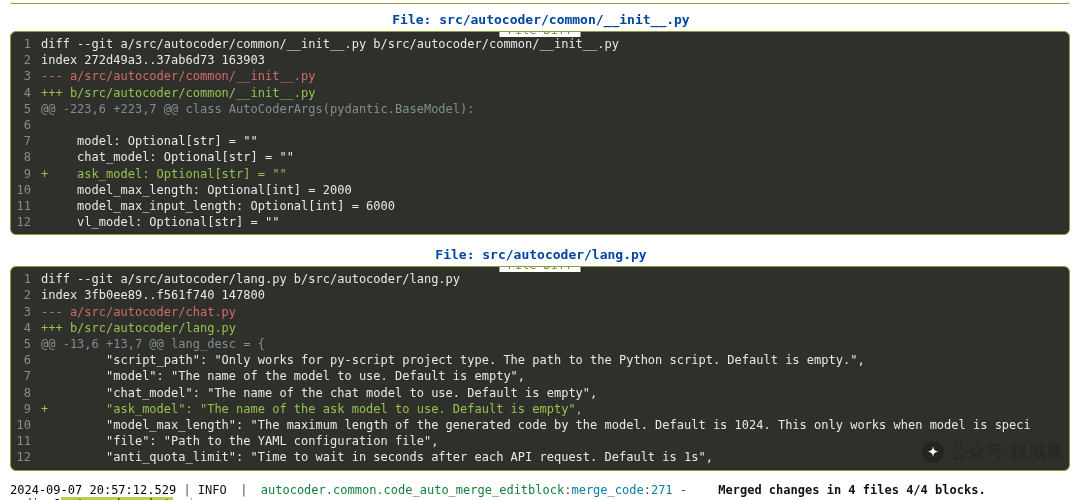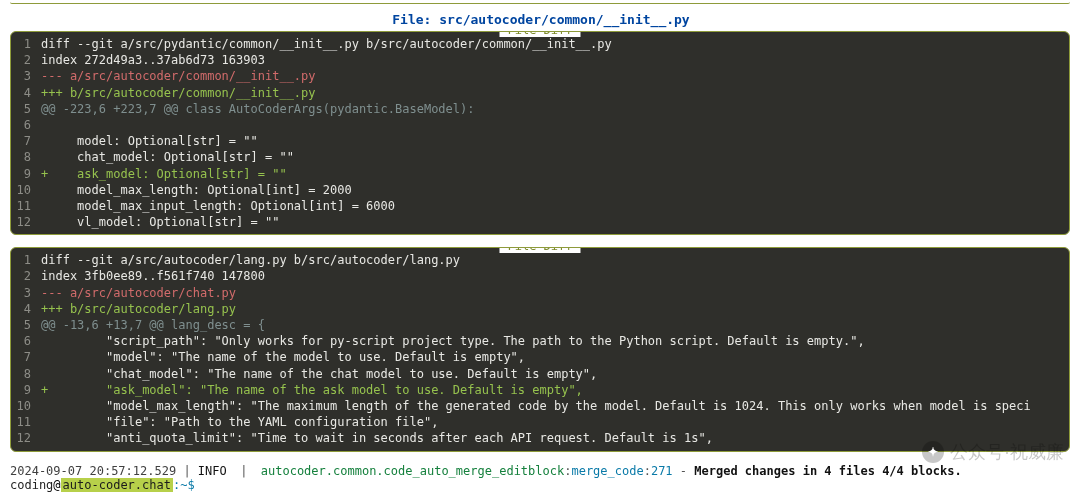--- a/index.html
+++ b/index.html
@@ -57,27 +57,27 @@
   .code { flex: 1; overflow: hidden; text-overflow: clip; }
   .normal { color: #e8e8e4; }
   .del { color: #d16b6b; }
   .add { color: #96c24e; }
   .hunk { color: #7f8f8f; }
   .status-line {
     font-size: 12px;
     white-space: pre;
     margin-top: 2px;
   }
-  .ts { color: #404040; margin-top: 39px; }
+  .ts { color: #000000; margin-top: 39px; }
   .pipe { color: #555; }
   .level { color: #111; font-weight: normal; }
   .module { color: #15803d; }
   .func { color: #0a7aa8; }
   .lnno { color: #0a7aa8; margin-top: 32px; }
-  .msg { color: #111; font-weight: 600; }
+  .msg { color: #111; font-weight: 600; margin-left: 24px; }
   .prompt-line { font-size: 12px; white-space: pre; }
   .user { color: #222; }
   .host { background: #b7d04a; color: #1b1b1b; padding: 0 2px; }
   .path { color: #0a7aa8; }
   .watermark {
     position: absolute;
     right: 16px;
     bottom: 36px;
     color: rgba(0,0,0,0.22);
     font-family: sans-serif;
@@ -97,33 +97,34 @@
 </style>
 </head>
 <body>
 
 <div class="topline"></div>
 
 <div id="files-root">
     <div class="file-header">File: src/autocoder/common/__init__.py</div>
     <div class="diff-box">
       <div class="diff-label">File Diff</div>
-      <div class="line"><span class="ln">1</span><span class="code normal">diff --git a/src/pydantic/common/__init__.py b/src/autocoder/common/__init__.py</span></div>
+      <div class="line"><span class="ln">1</span><span class="code normal">diff --git a/src/autocoder/common/__init__.py b/src/autocoder/common/__init__.py</span></div>
       <div class="line"><span class="ln">2</span><span class="code normal">index 272d49a3..37ab6d73 163903</span></div>
       <div class="line"><span class="ln">3</span><span class="code del">--- a/src/autocoder/common/__init__.py</span></div>
       <div class="line"><span class="ln">4</span><span class="code add">+++ b/src/autocoder/common/__init__.py</span></div>
       <div class="line"><span class="ln">5</span><span class="code hunk">@@ -223,6 +223,7 @@ class AutoCoderArgs(pydantic.BaseModel):</span></div>
       <div class="line"><span class="ln">6</span><span class="code normal"></span></div>
       <div class="line"><span class="ln">7</span><span class="code normal">     model: Optional[str] = ""</span></div>
       <div class="line"><span class="ln">8</span><span class="code normal">     chat_model: Optional[str] = ""</span></div>
       <div class="line"><span class="ln">9</span><span class="code add">+    ask_model: Optional[str] = ""</span></div>
       <div class="line"><span class="ln">10</span><span class="code normal">     model_max_length: Optional[int] = 2000</span></div>
       <div class="line"><span class="ln">11</span><span class="code normal">     model_max_input_length: Optional[int] = 6000</span></div>
       <div class="line"><span class="ln">12</span><span class="code normal">     vl_model: Optional[str] = ""</span></div>
     </div>
+    <div class="file-header">File: src/autocoder/lang.py</div>
     <div class="diff-box">
       <div class="diff-label">File Diff</div>
       <div class="line"><span class="ln">1</span><span class="code normal">diff --git a/src/autocoder/lang.py b/src/autocoder/lang.py</span></div>
       <div class="line"><span class="ln">2</span><span class="code normal">index 3fb0ee89..f561f740 147800</span></div>
       <div class="line"><span class="ln">3</span><span class="code del">--- a/src/autocoder/chat.py</span></div>
       <div class="line"><span class="ln">4</span><span class="code add">+++ b/src/autocoder/lang.py</span></div>
       <div class="line"><span class="ln">5</span><span class="code hunk">@@ -13,6 +13,7 @@ lang_desc = {</span></div>
       <div class="line"><span class="ln">6</span><span class="code normal">         "script_path": "Only works for py-script project type. The path to the Python script. Default is empty.",</span></div>
       <div class="line"><span class="ln">7</span><span class="code normal">         "model": "The name of the model to use. Default is empty",</span></div>
       <div class="line"><span class="ln">8</span><span class="code normal">         "chat_model": "The name of the chat model to use. Default is empty",</span></div>

